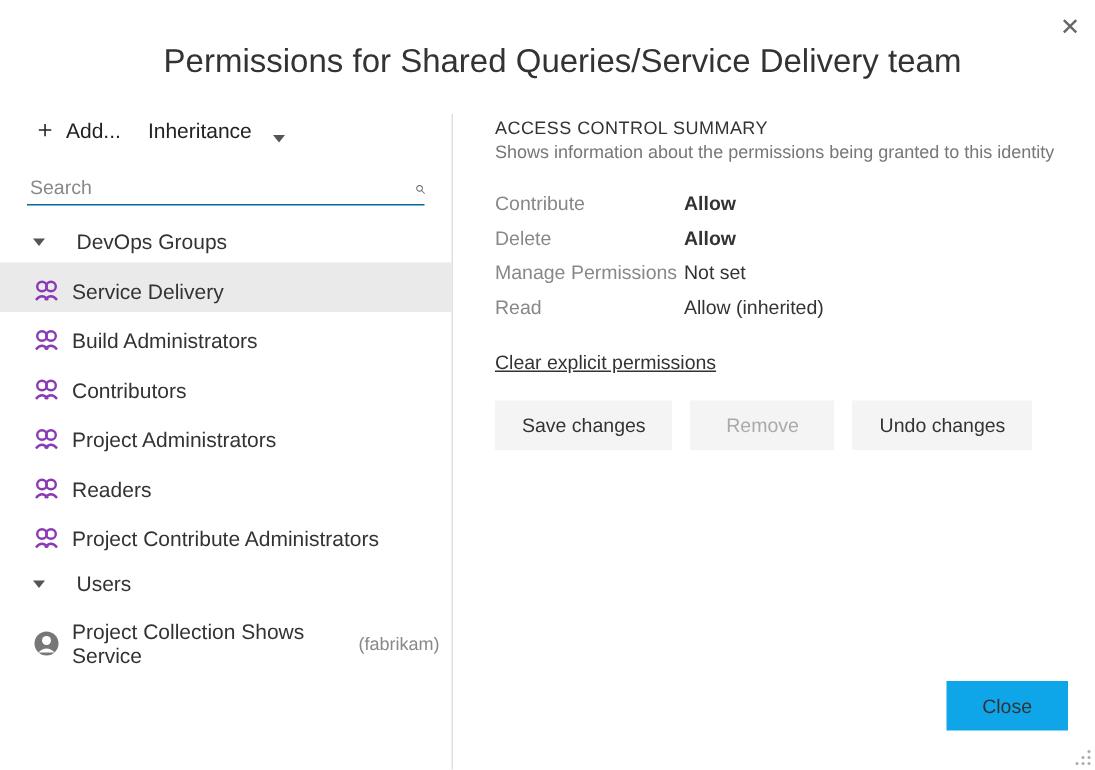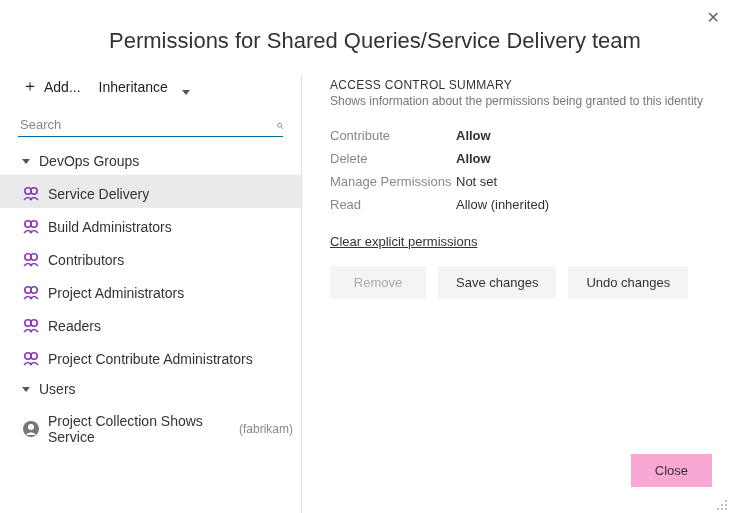--- a/index.html
+++ b/index.html
@@ -12,21 +12,21 @@
   .left { width: 302px; display: flex; flex-direction: column; border-right: 1px solid #e0e0e0; }
   .toolbar { display: flex; align-items: center; gap: 18px; padding: 0 20px 10px 22px; }
   .add-btn { display: inline-flex; align-items: center; gap: 6px; font-size: 14px; color: #222; cursor: pointer; }
   .plus { font-size: 16px; font-weight: 400; }
   .inherit-btn { display: inline-flex; align-items: flex-end; gap: 12px; font-size: 14px; color: #222; cursor: pointer; }
   .caret { display: inline-block; width: 0; height: 0; border-left: 4px solid transparent; border-right: 4px solid transparent; border-top: 5px solid #555; margin-left: 2px; }
   .search-wrap { margin: 6px 18px 8px 18px; border-bottom: 1px solid #0369a1; display: flex; align-items: center; }
   .search-wrap input { flex: 1; border: none; outline: none; font-size: 13px; padding: 4px 2px; color: #666; background: transparent; }
   .search-wrap input::placeholder { color: #888; }
   .mag { color: #666; font-size: 13px; transform: scaleX(-1); }
-  .section-hdr { display: flex; align-items: center; gap: 5px; padding: 8px 8px 6px 22px; font-size: 14px; color: #333; cursor: pointer; }
+  .section-hdr { display: flex; align-items: center; gap: 17px; padding: 8px 8px 6px 22px; font-size: 14px; color: #333; cursor: pointer; }
   .chev { display: inline-block; width: 0; height: 0; border-left: 4px solid transparent; border-right: 4px solid transparent; border-top: 5px solid #555; margin-right: 4px; }
   .list { }
   .item { display: flex; align-items: center; gap: 8px; padding: 10px 8px 5px 22px; font-size: 14px; color: #333; cursor: pointer; }
   .item.selected { background: #eaeaea; }
   .item .sub { color: #888; font-size: 12px; margin-left: 2px; }
   .grp-icon svg, .usr-icon svg { display: block; }
   .grp-icon { width: 18px; height: 18px; display: inline-flex; align-items: center; justify-content: center; }
   .usr-icon { width: 18px; height: 18px; display: inline-flex; align-items: center; justify-content: center; }
   
   .right { flex: 1; padding: 2px 12px 0 28px; position: relative; }
@@ -34,21 +34,21 @@
   .acs-sub { font-size: 12px; color: #777; margin-top: 2px; }
   .perm-table { margin-top: 16px; }
   .perm-row { display: flex; font-size: 13px; padding: 4px 0; }
   .perm-label { width: 126px; color: #888; }
   .perm-val { color: #333; }
   .perm-val.bold { font-weight: 600; }
   .clear-link { display: inline-block; margin-top: 18px; font-size: 13px; color: #333; text-decoration: underline; cursor: pointer; }
   .btn-row { margin-top: 16px; display: flex; gap: 12px; }
   .btn { background: #f4f4f4; border: none; padding: 9px 18px; font-size: 13px; color: #333; cursor: pointer; min-width: 96px; }
   .btn.disabled { color: #aaa; cursor: default; }
-  .close-btn { position: absolute; right: 18px; bottom: 26px; background: #f9a8d4; border: none; padding: 9px 24px; font-size: 13px; color: #333; cursor: pointer; }
+  .close-btn { position: absolute; right: 18px; bottom: 26px; background: #0ea5e9; border: none; padding: 9px 24px; font-size: 13px; color: #333; cursor: pointer; }
   .resize { position: absolute; right: 2px; bottom: 2px; width: 12px; height: 12px; color: #aaa; }
 </style>
 </head>
 <body>
 
 <div class="dialog">
   <div class="close-x">✕</div>
   <h1 class="title">Permissions for Shared Queries/Service Delivery team</h1>
 
   <div class="body">
@@ -180,22 +180,22 @@
           </div>
           <div class="perm-row">
             <div class="perm-label">Read</div>
             <div class="perm-val">Allow (inherited)</div>
           </div>
         </div>
 
       <a class="clear-link">Clear explicit permissions</a>
 
       <div class="btn-row">
+        <button class="btn">Save changes</button>
         <button class="btn disabled">Remove</button>
-        <button class="btn">Save changes</button>
         <button class="btn">Undo changes</button>
       </div>
     </div>
   </div>
 
   <button class="close-btn">Close</button>
 
   <svg class="resize" viewBox="0 0 12 12">
     <circle cx="10" cy="2" r="1" fill="#aaa"></circle>
     <circle cx="6" cy="6" r="1" fill="#aaa"></circle>

